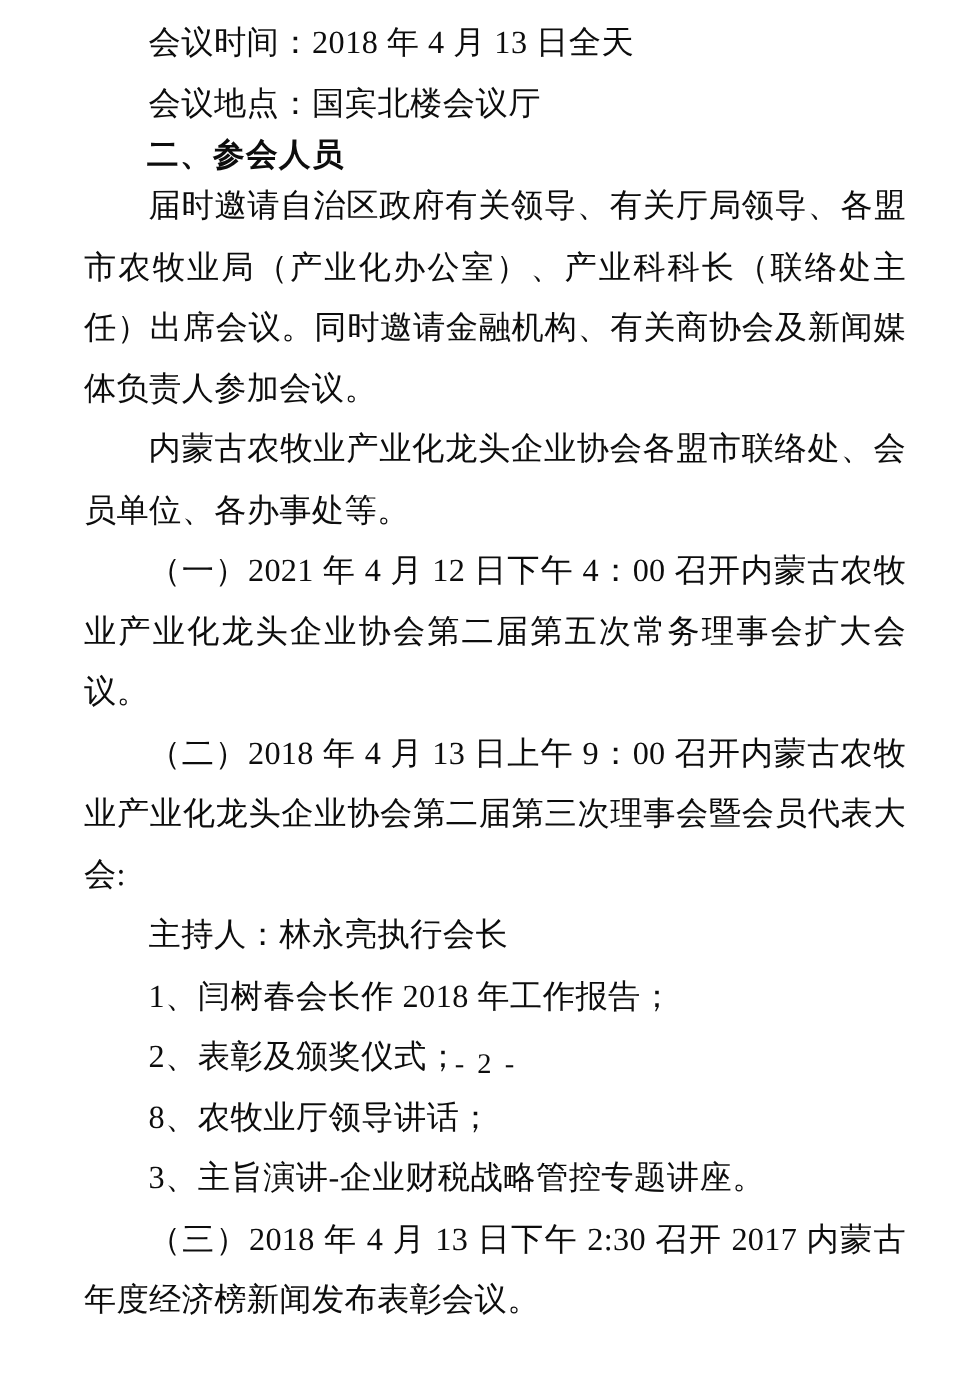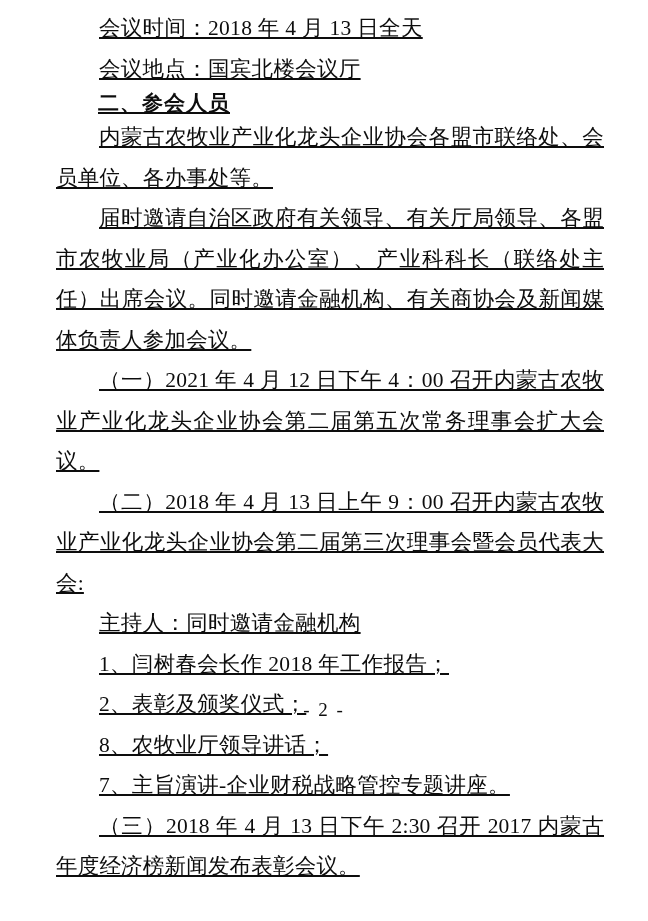--- a/index.html
+++ b/index.html
@@ -13,21 +13,20 @@
     font-family: "Liberation Serif", "DejaVu Serif", serif;
     color: #0d0d0d;
     overflow: hidden;
   }
   .page {
     position: relative;
     width: 648px;
     height: 737px;
     box-sizing: border-box;
     padding: 8px 44px 0 56px;
-    text-decoration: underline;
   }
   .line {
     font-size: 21.5px;
     line-height: 40.5px;
     letter-spacing: 0.3px;
     white-space: pre-wrap;
     text-align: justify;
     text-justify: inter-ideograph;
   }
   .indent2 {
@@ -66,31 +65,31 @@
 <body>
 
 <div class="page">
   <div>
 
     <div class="line indent2">会议时间：2018 年 4 月 13 日全天</div>
     <div class="line indent2">会议地点：国宾北楼会议厅</div>
 
     <div class="heading">二、参会人员</div>
 
+    <p class="para block">届时邀请自治区政府有关领导、有关厅局领导、各盟市农牧业局（产业化办公室）、产业科科长（联络处主任）出席会议。同时邀请金融机构、有关商协会及新闻媒体负责人参加会议。</p>
     <p class="para block">内蒙古农牧业产业化龙头企业协会各盟市联络处、会员单位、各办事处等。</p>
-    <p class="para block">届时邀请自治区政府有关领导、有关厅局领导、各盟市农牧业局（产业化办公室）、产业科科长（联络处主任）出席会议。同时邀请金融机构、有关商协会及新闻媒体负责人参加会议。</p>
 
 
     <p class="para block">（一）2021 年 4 月 12 日下午 4：00 召开内蒙古农牧业产业化龙头企业协会第二届第五次常务理事会扩大会议。</p>
     <p class="para block">（二）2018 年 4 月 13 日上午 9：00 召开内蒙古农牧业产业化龙头企业协会第二届第三次理事会暨会员代表大会:</p>
 
-    <div class="line indent2">主持人：同时邀请金融机构</div>
+    <div class="line indent2">主持人：林永亮执行会长</div>
     <div class="line indent2">1、闫树春会长作 2018 年工作报告；</div>
     <div class="line indent2">2、表彰及颁奖仪式；</div>
     <div class="line indent2">8、农牧业厅领导讲话；</div>
-    <div class="line indent2">7、主旨演讲-企业财税战略管控专题讲座。</div>
+    <div class="line indent2">3、主旨演讲-企业财税战略管控专题讲座。</div>
 
     <p class="para block">（三）2018 年 4 月 13 日下午 2:30 召开 2017 内蒙古年度经济榜新闻发布表彰会议。</p>
 
   </div>
 
   <div class="footer">- 2 -</div>
 </div>
 
 </body></html>

